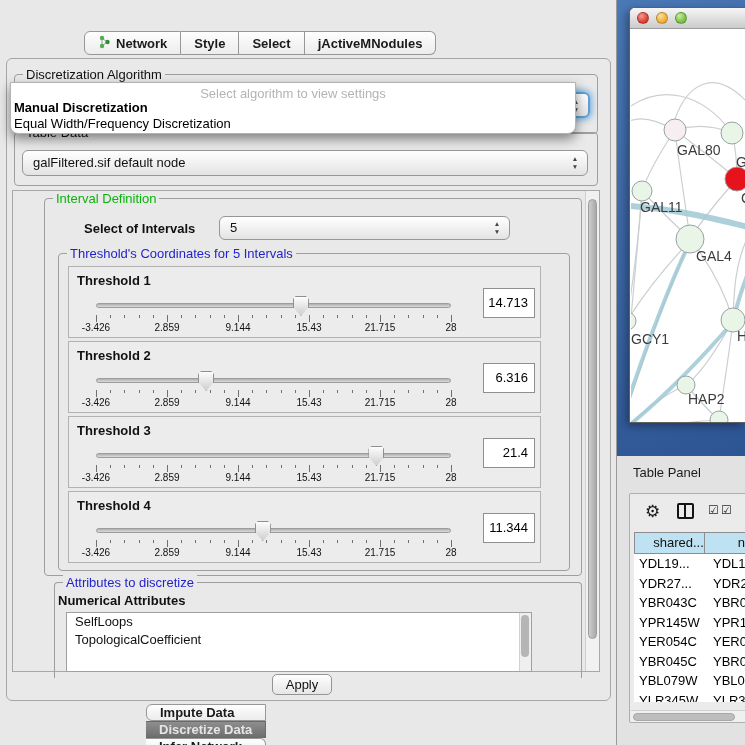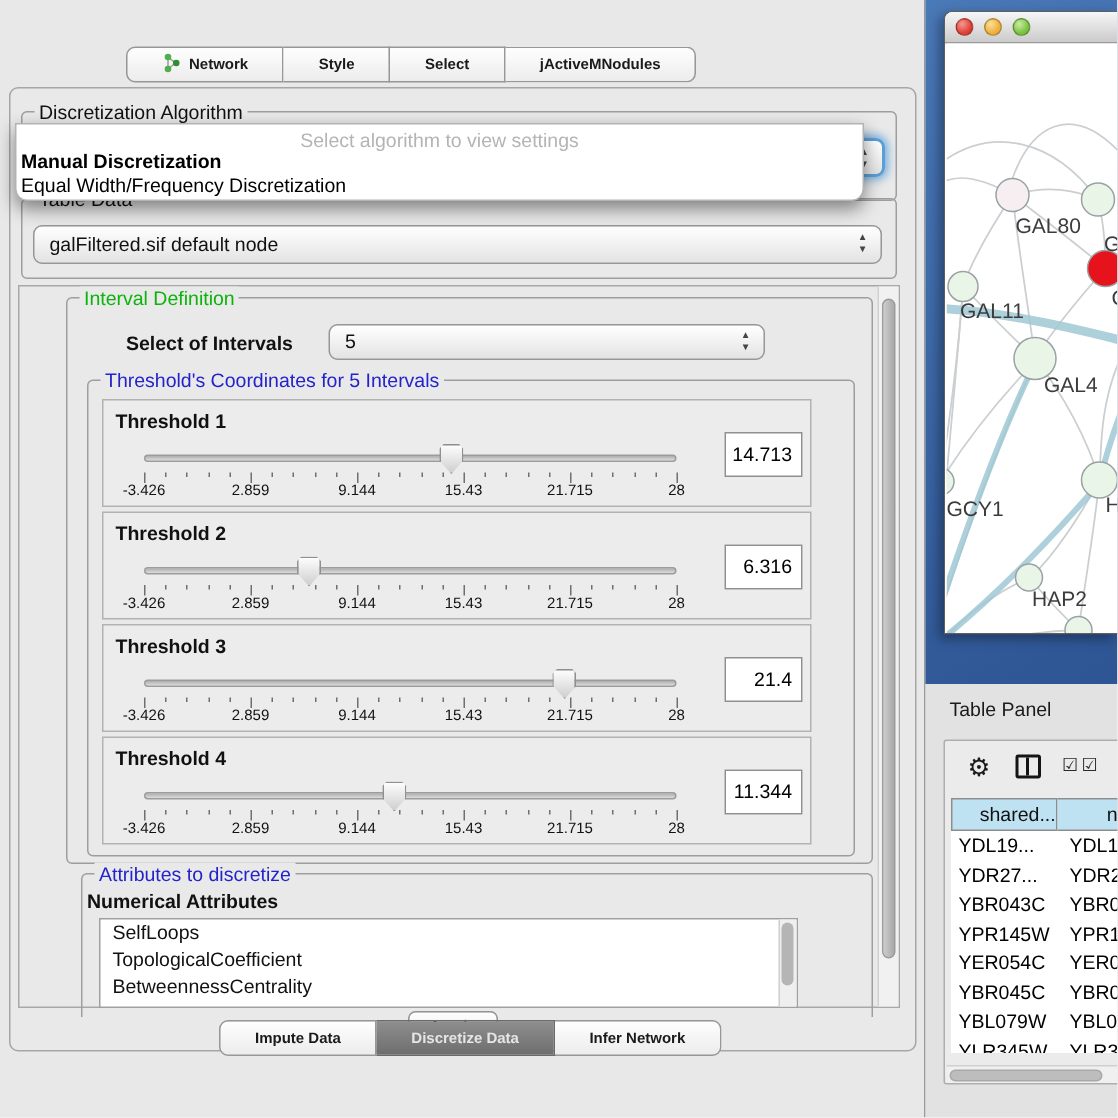--- a/index.html
+++ b/index.html
@@ -9,21 +9,21 @@
 
   
   .control-panel { position:absolute; left:0; top:0; width:617px; height:745px; background:#e8e8e8; border-right:1px solid #9a9a9a; }
   .titlebar { position:absolute; left:0; top:0; width:100%; height:23px; background:linear-gradient(#f4f4f4,#dcdcdc); border-bottom:1px solid #aaa; }
   .titlebar .title { position:absolute; left:8px; top:4px; font-size:13px; color:#1c1c1c; }
   .float-btn { position:absolute; left:572px; top:6px; width:12px; height:10px; border:2px solid #3a3a3a; border-radius:2px; background:transparent; }
   .close-btn { position:absolute; left:592px; top:3px; font-size:13px; font-weight:bold; color:#111; cursor:default; }
 
   
   .seg-bar { position:absolute; display:flex; height:24px; }
-  .seg { display:flex; align-items:center; height:24px; padding:0 23px; font-size:10px; font-weight:600; color:#1a1a1a;
+  .seg { display:flex; align-items:center; height:24px; padding:0 13px; font-size:13px; font-weight:600; color:#1a1a1a;
          background:linear-gradient(#fefefe,#ececec); border:1px solid #979797; border-left:none; white-space:nowrap; }
   .seg.first { border-left:1px solid #979797; border-radius:6px 0 0 6px; }
   .seg.last { border-radius:0 6px 6px 0; }
   .seg.selected { background:linear-gradient(#8e8e8e,#6e6e6e); color:#e6e6e6; border-color:#6a6a6a; }
   .seg .neticon { margin-right:5px; }
 
   .main-panel { position:absolute; left:6px; top:58px; width:605px; height:643px; border:1px solid #a6a6a6; border-radius:6px; background:#e9e9e9; }
 
   .groupbox { position:absolute; border:1px solid #9e9e9e; border-radius:4px; }
   .group-label { position:absolute; top:-8px; left:8px; background:#e9e9e9; padding:0 3px; font-size:13px; color:#111; white-space:nowrap; }
@@ -345,29 +345,28 @@
   </div>
 </div>
 
     <div class="groupbox" style="left:54px; top:582px; width:528px; height:96px; border-bottom:none; border-radius:4px 4px 0 0;">
       <span class="group-label blue">Attributes to discretize</span>
     </div>
     <span class="bold13 abs" style="left:58px; top:593px;">Numerical Attributes</span>
     <div class="attr-list" id="attr-list">
         <div class="item">SelfLoops</div>
         <div class="item">TopologicalCoefficient</div>
-        <div class="item">BetweennessCentrality</div>
       </div>
     <div class="attr-scroll">
         <div class="thumb"></div>
       </div>
 
     <button class="apply-btn">Apply</button>
 
-    <div class="seg-bar" style="left:146px; top:680px;" id="bottom-tabs">
+    <div class="seg-bar" style="left:146px; top:704px;flex-direction:column;" id="bottom-tabs">
         <div class="seg first">
           <span>Impute Data</span>
         </div>
         <div class="seg selected">
           <span>Discretize Data</span>
         </div>
         <div class="seg last">
           <span>Infer Network</span>
         </div>
       </div>

